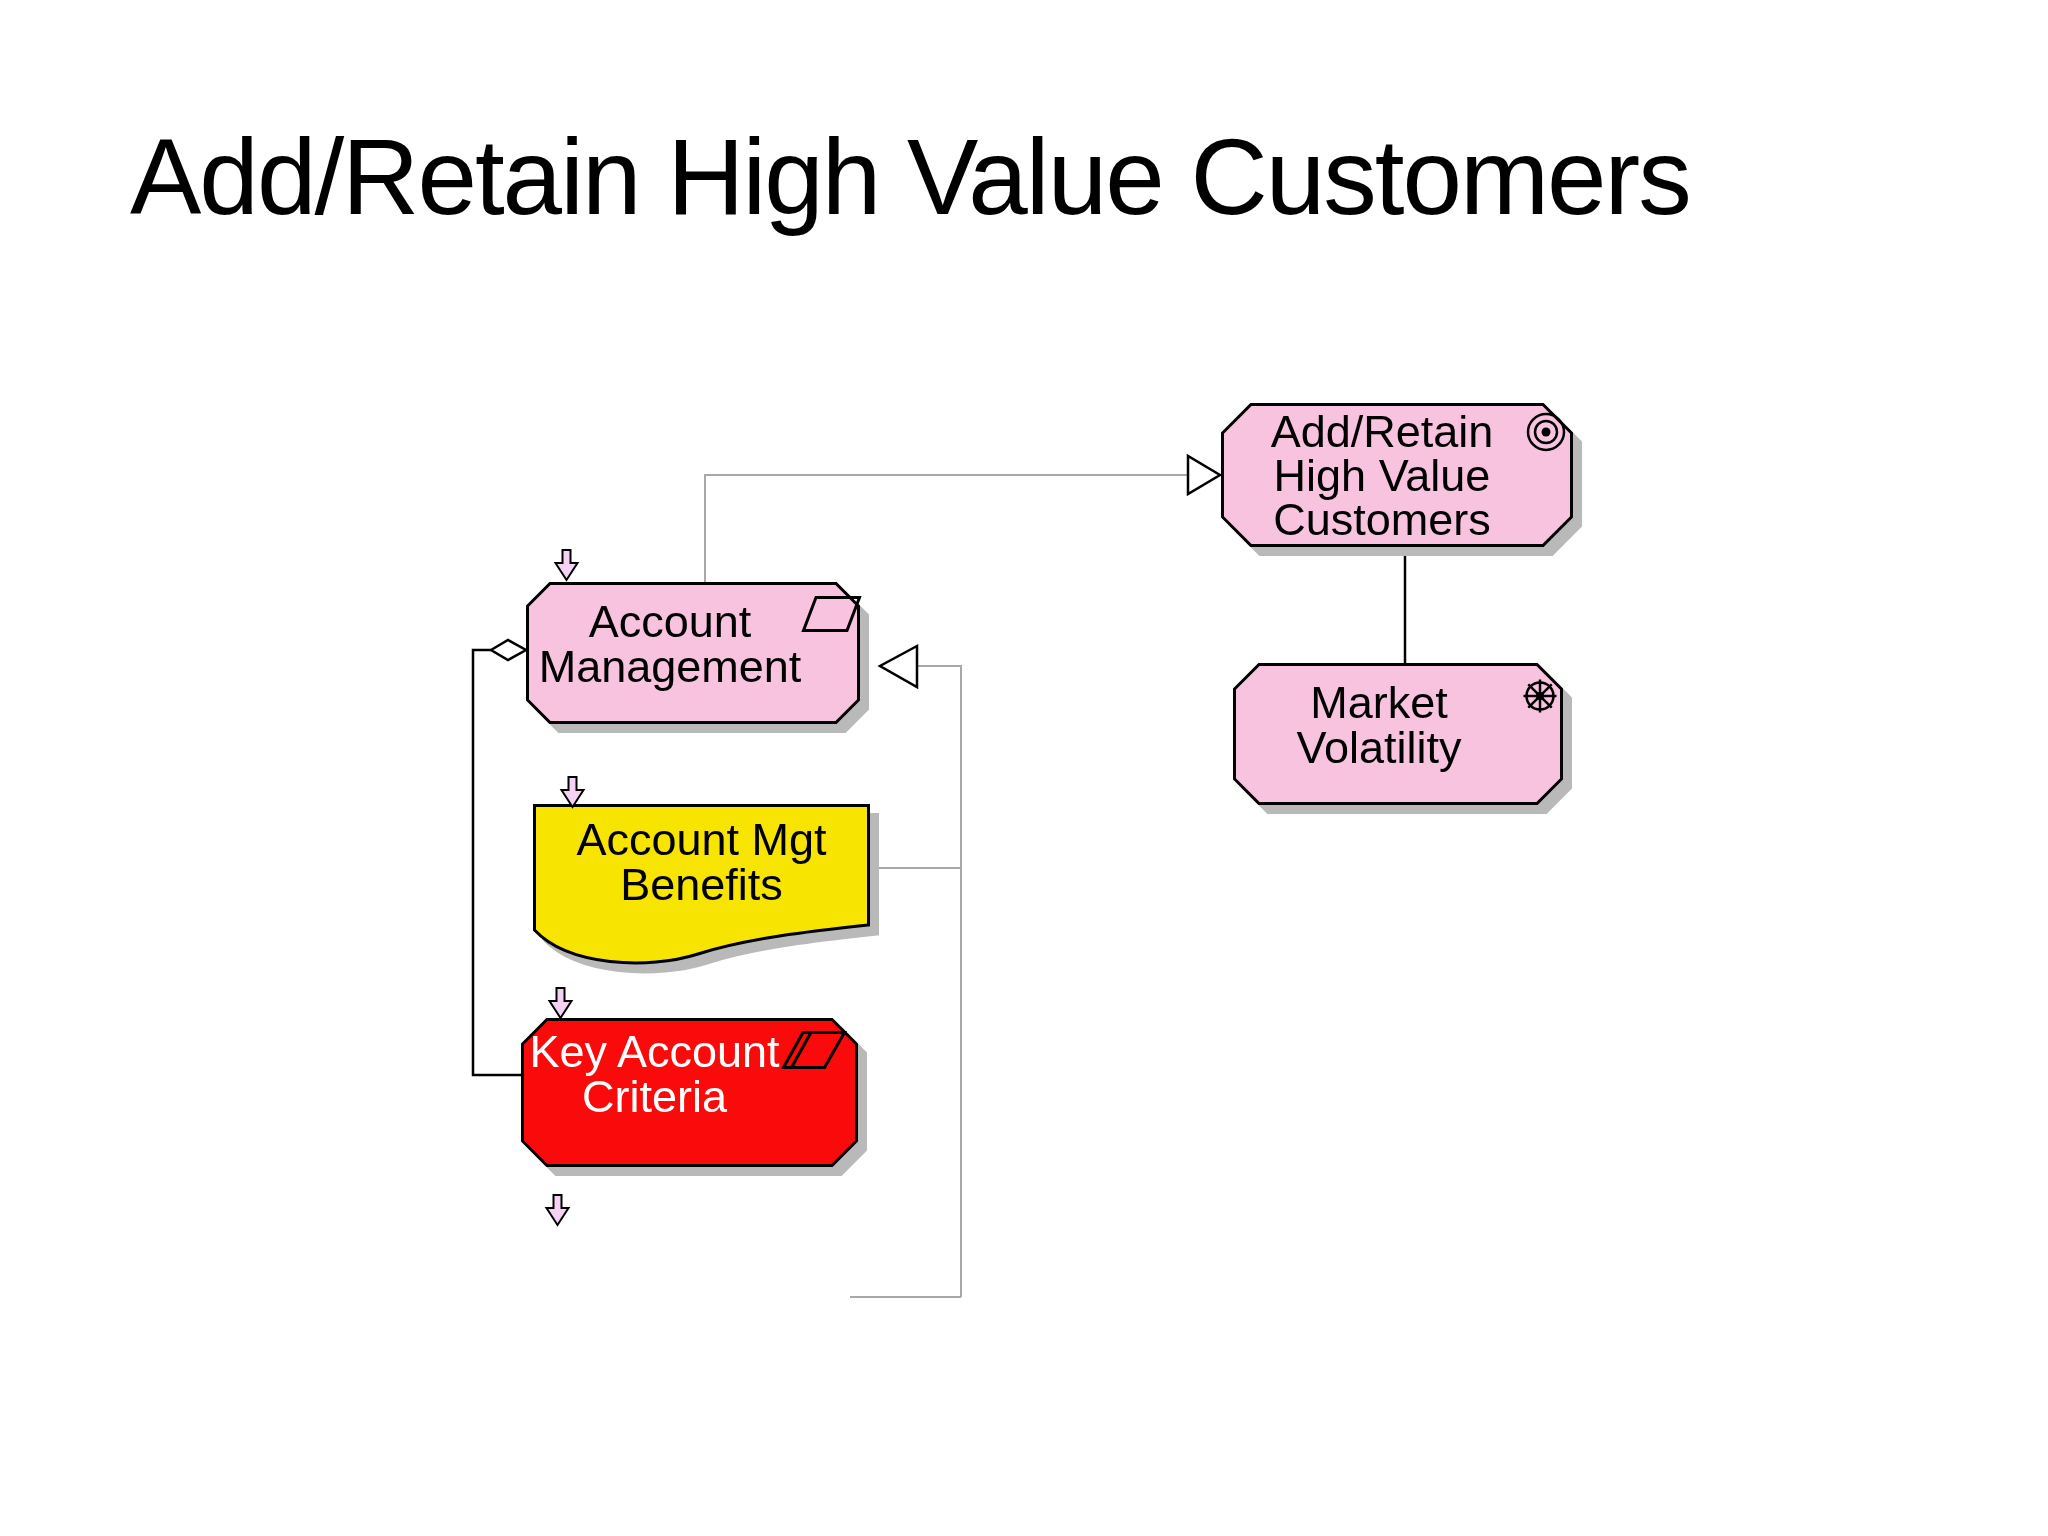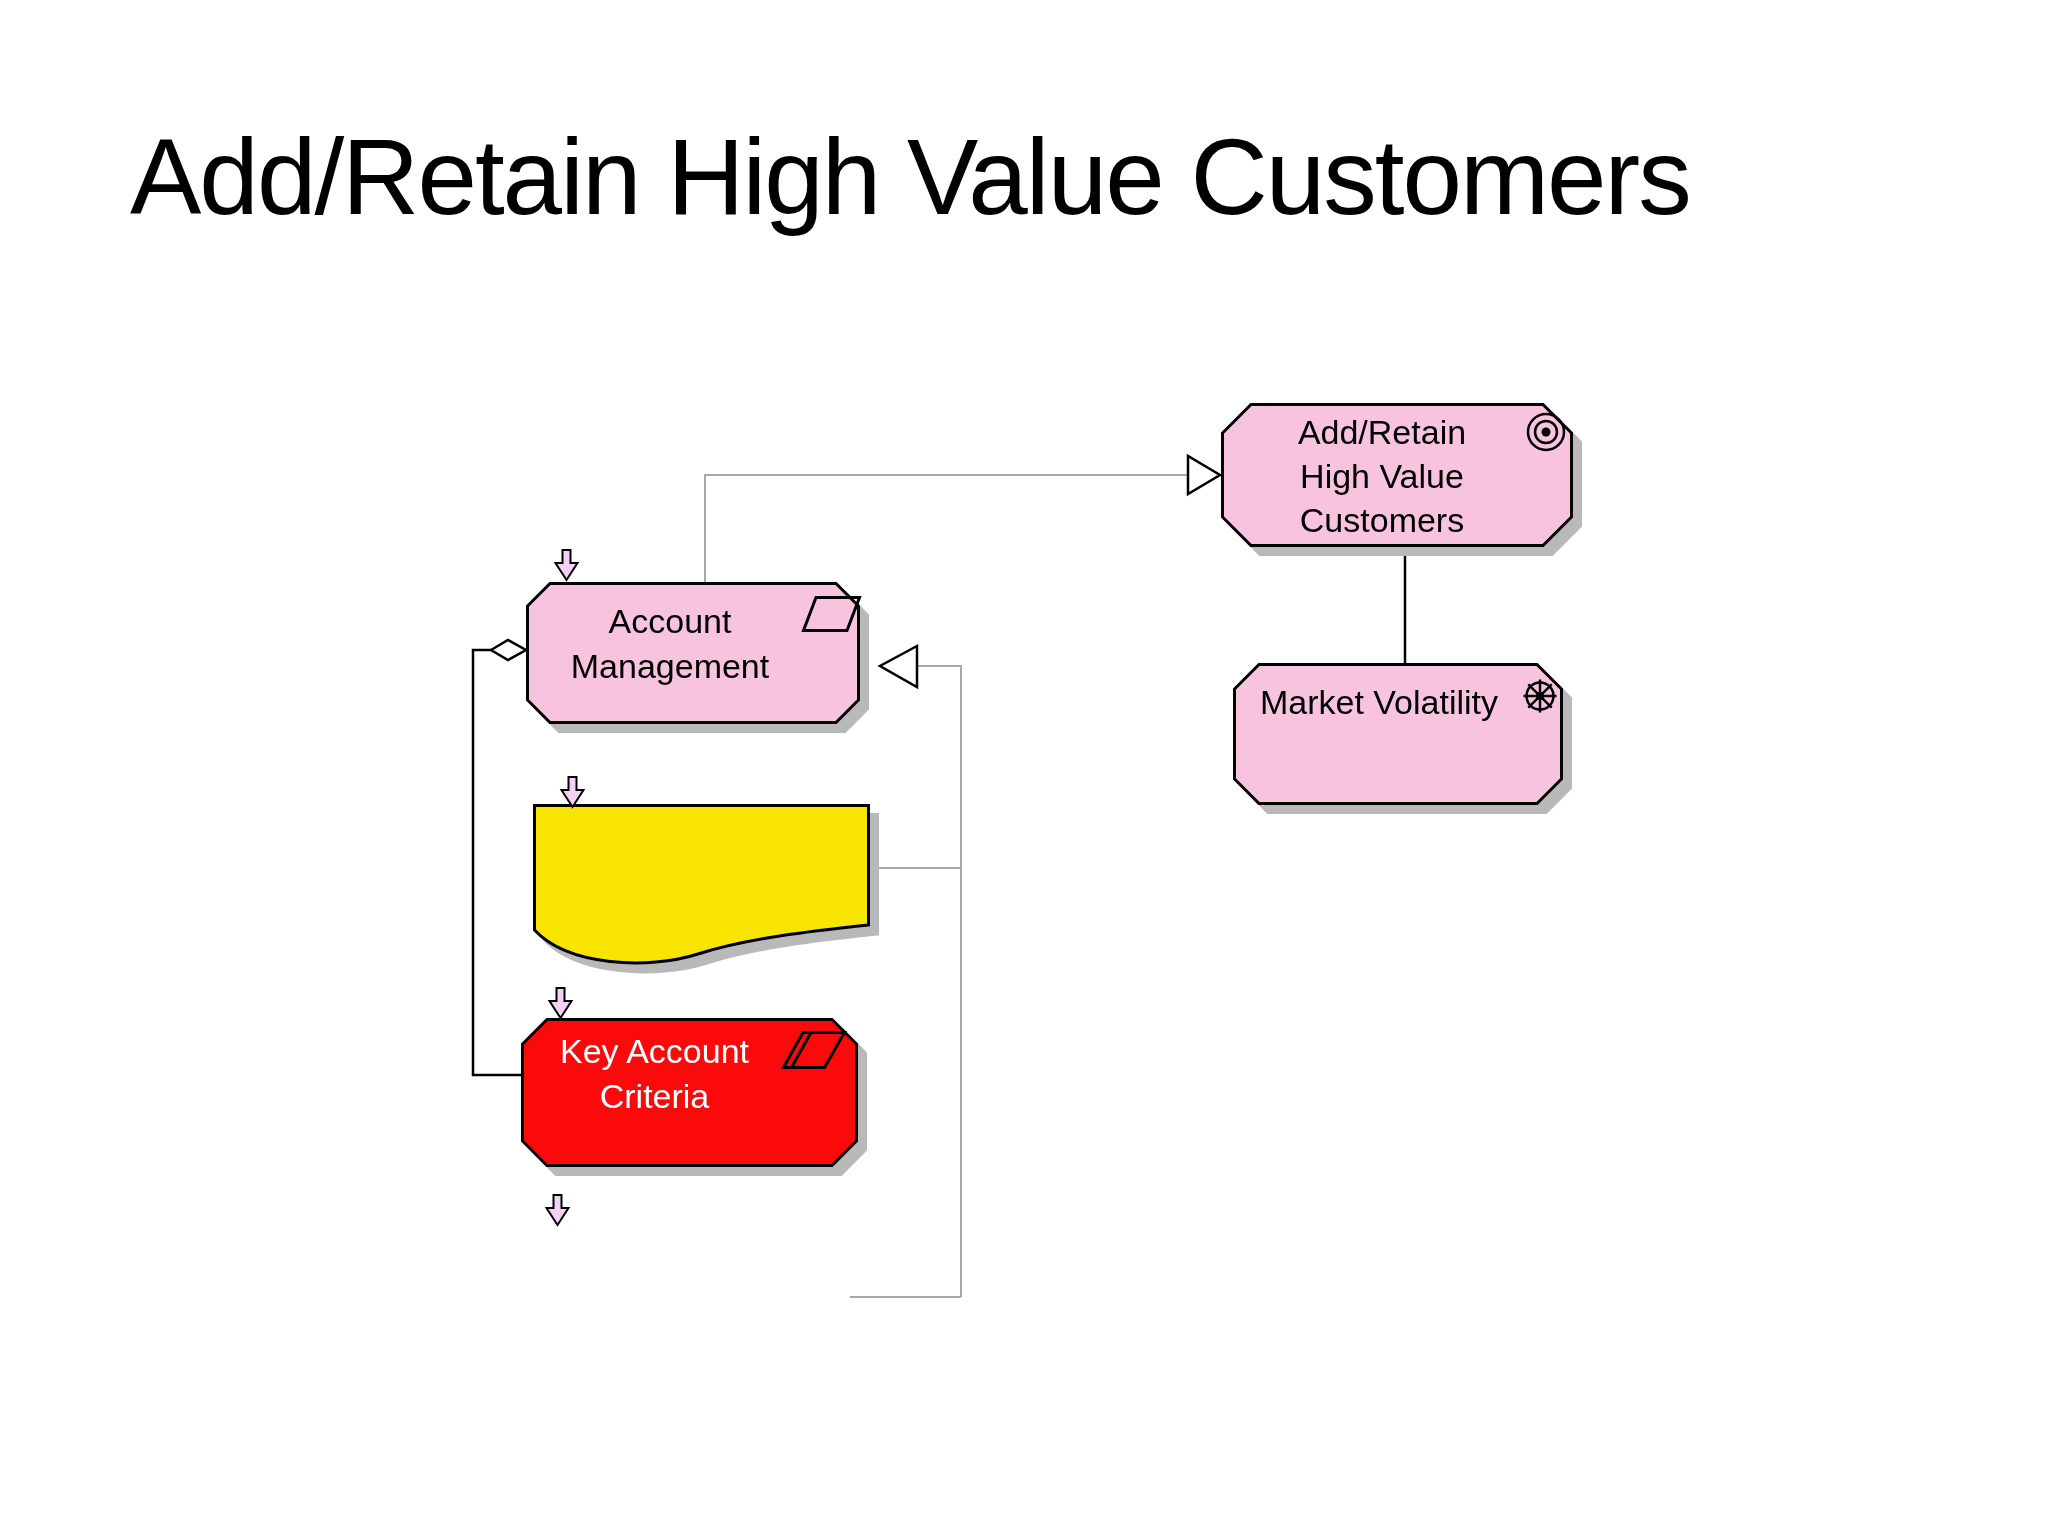--- a/index.html
+++ b/index.html
@@ -27,21 +27,21 @@
   .node{position:absolute;}
   .shape{position:absolute;left:0;top:0;}
   .shape polygon,.shape path{filter:drop-shadow(9px 9px 0 var(--shadow));}
   .oct{stroke:var(--line-black);stroke-width:3;}
   .oct.pink{fill:var(--pink);}
   .oct.red{fill:var(--red);}
   .deliv{fill:var(--yellow);stroke:var(--line-black);stroke-width:3;}
 
   .label{
     position:absolute;left:0;top:0;width:100%;
-    font-size:34px;line-height:45px;text-align:center;
+    font-size:45px;line-height:45px;text-align:center;
     white-space:pre-line;color:var(--text-dark);
   }
   .label.light{color:var(--text-light);}
 
   .icon{position:absolute;}
   .icon .stroked{fill:none;stroke:var(--line-black);stroke-width:2.5;}
   .icon .stroked-thick{fill:none;stroke:var(--line-black);stroke-width:3;}
   .icon .filled{fill:var(--line-black);}
 
   .flow-arrow{position:absolute;width:25px;height:32px;}
@@ -102,20 +102,22 @@
       <circle class="stroked" cx="17" cy="17" r="13.5"></circle>
       <path class="stroked" stroke-width="2" d="M17,0.5 L17,33.5 M0.5,17 L33.5,17 M5.3,5.3 L28.7,28.7 M28.7,5.3 L5.3,28.7"></path>
       <circle class="filled" cx="17" cy="17" r="4"></circle>
     </svg>
   </div>
 
   <div class="node" style="left:525px;top:804px;width:337px;height:165px;">
     <svg class="shape" width="337" height="165" viewBox="0 0 337 165">
       <path class="deliv" d="M1.5,1.5 L335.5,1.5 L335.5,121 C280,127 215,134 165,150 C115,166 35,162 1.5,126 Z"></path>
     </svg>
+    <div class="label" style="padding-top:13px;">Account Mgt
+Benefits</div>
   </div>
 
   <div class="node" style="left:513px;top:1018px;width:337px;height:138px;">
     <svg class="shape" width="337" height="149" viewBox="0 0 337 149">
       <polygon class="oct red" points="26,1.5 311,1.5 335.5,26 335.5,123 311,147.5 26,147.5 1.5,123 1.5,26"></polygon>
     </svg>
     <div class="label light" style="padding-top:11px;padding-right:70px;">Key Account
 Criteria</div>
     <svg class="icon" style="left:262px;top:13px;" width="64" height="38" viewBox="0 0 64 38">
       <polygon class="stroked-thick" points="20,1.5 61.5,1.5 41.5,36.5 0.5,36.5"></polygon>

